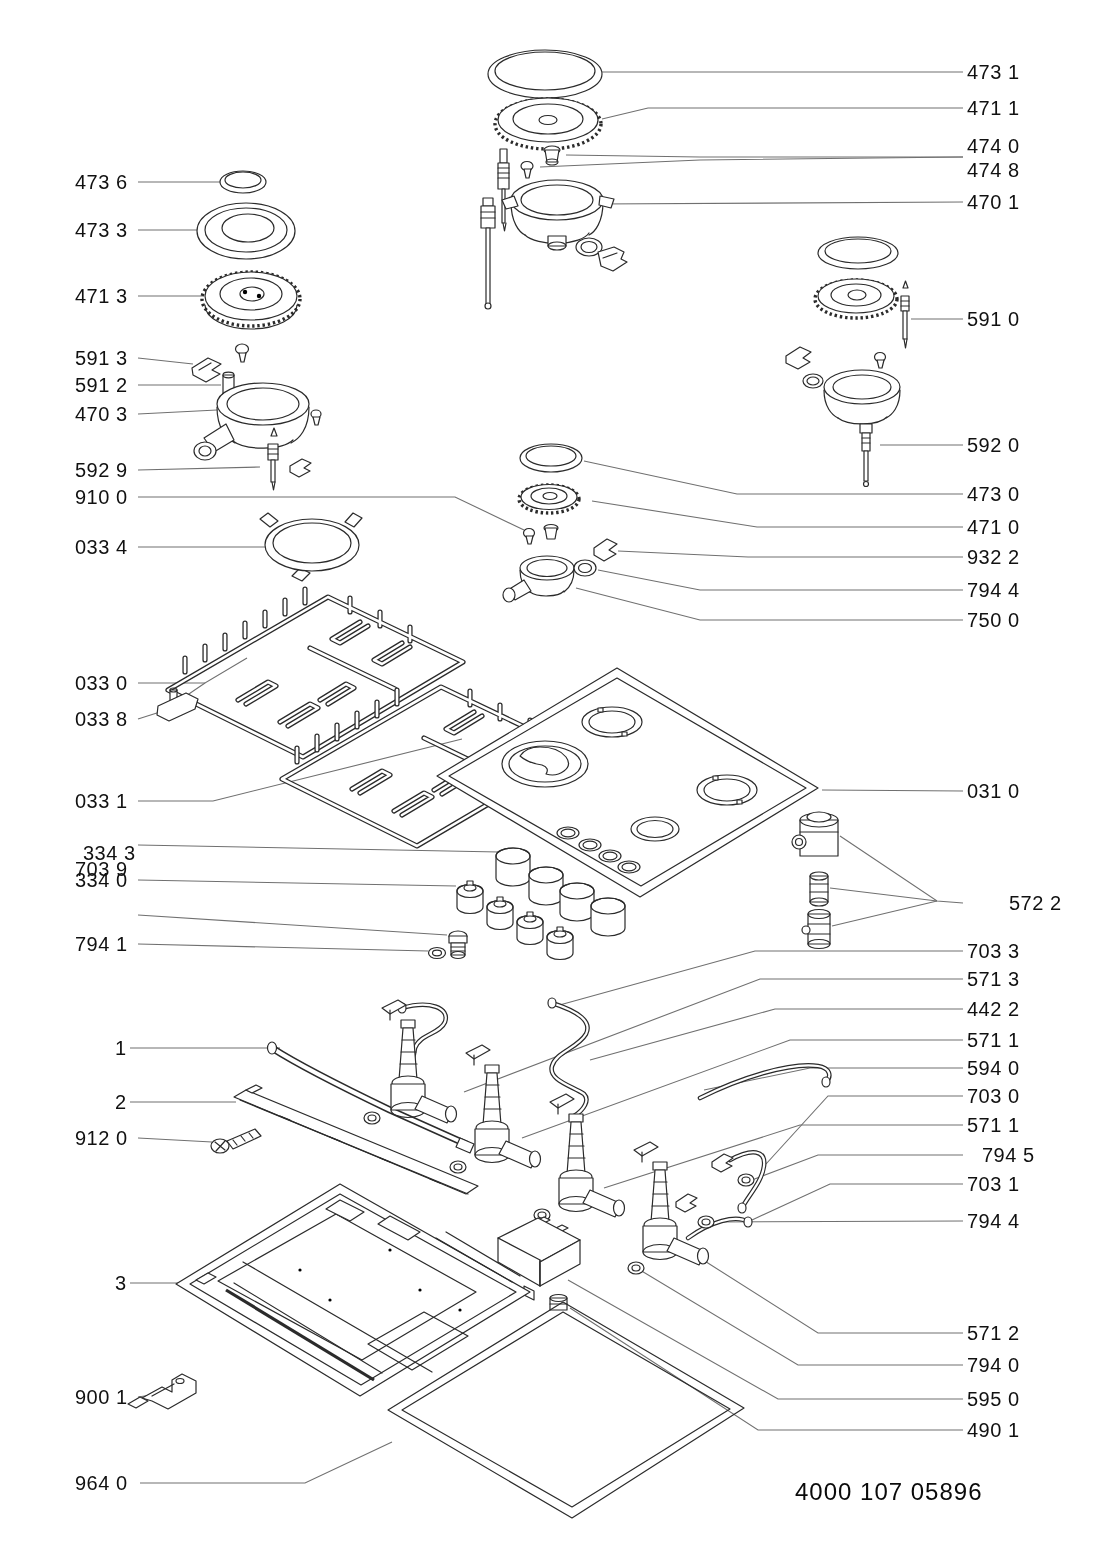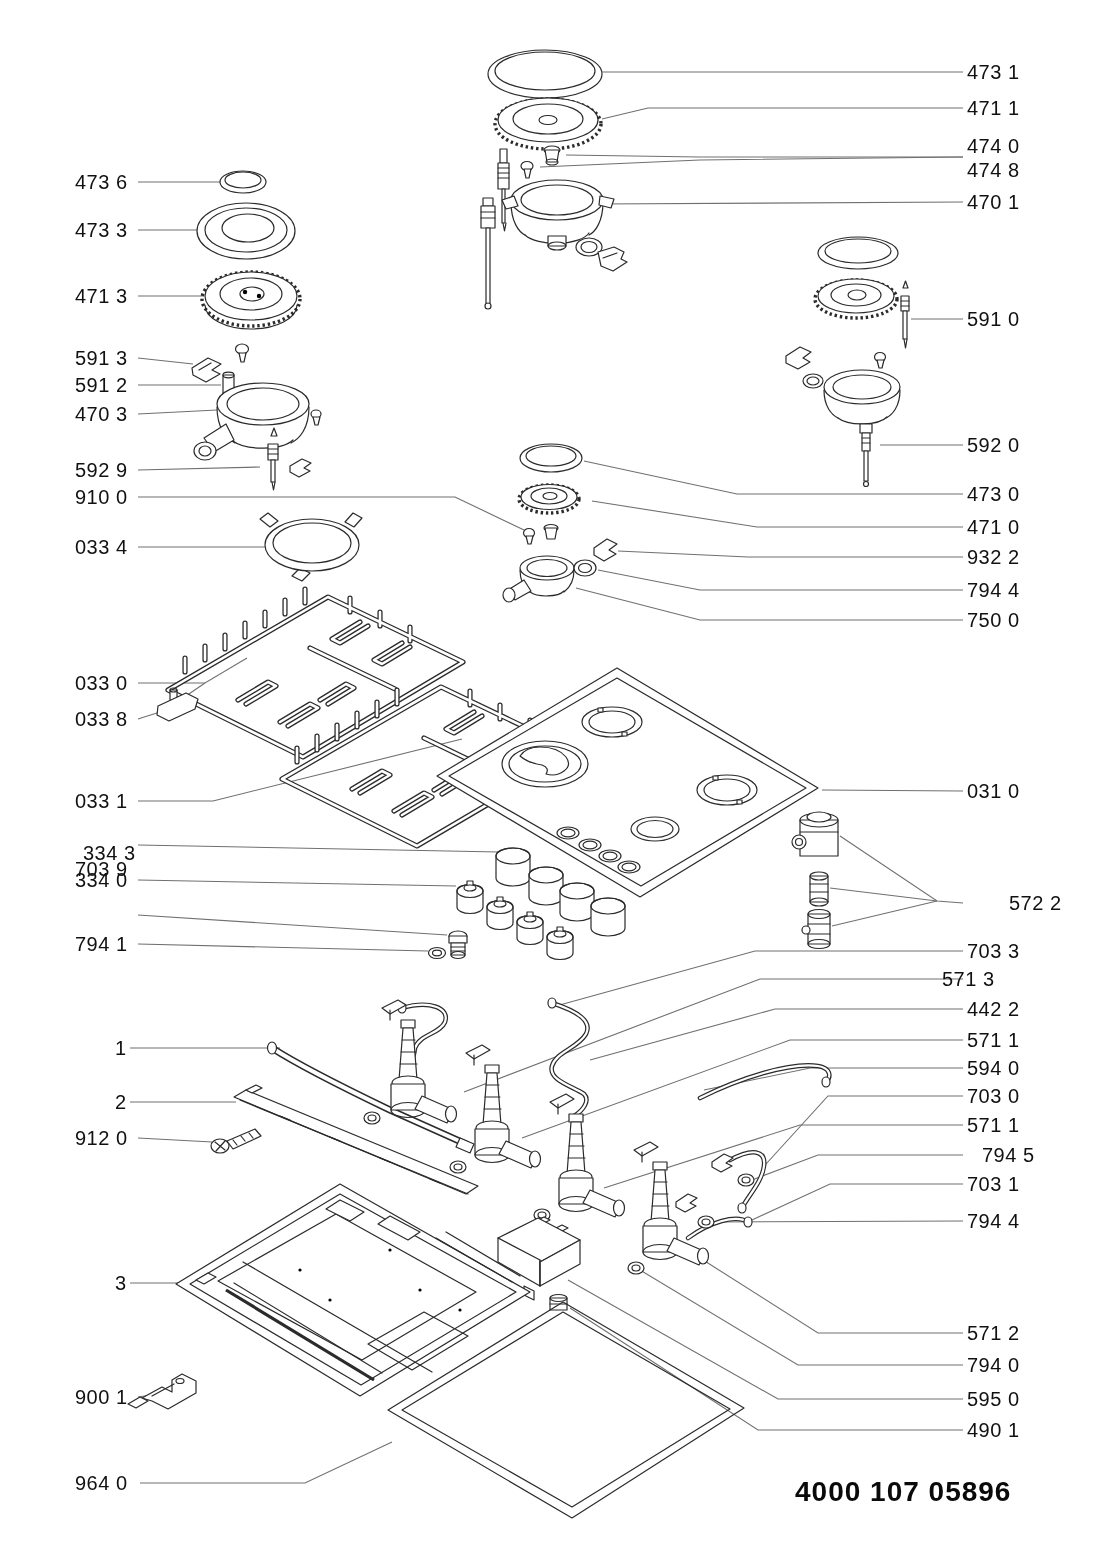--- a/index.html
+++ b/index.html
@@ -13,21 +13,21 @@
   .wcore{fill:none;stroke:#ffffff;stroke-width:2.6;stroke-linecap:round;stroke-linejoin:round;}
   .tube {fill:none;stroke:#2b2b2b;stroke-width:7.2;stroke-linecap:round;stroke-linejoin:round;}
   .tcore{fill:none;stroke:#ffffff;stroke-width:4;stroke-linecap:round;stroke-linejoin:round;}
   .pipe {fill:none;stroke:#2b2b2b;stroke-width:4.6;stroke-linecap:round;stroke-linejoin:round;}
   .pcore{fill:none;stroke:#ffffff;stroke-width:2.2;stroke-linecap:round;stroke-linejoin:round;}
   .heavy{fill:none;stroke:#2b2b2b;stroke-width:3.2;}
   .leader{fill:none;stroke:#707070;stroke-width:1.1;}
   .callout-label{position:absolute;transform:translateY(-50%);font-size:20px;color:#111;
         letter-spacing:0.5px;white-space:nowrap;line-height:1;}
   .doc-code{position:absolute;left:795px;top:1492px;transform:translateY(-50%);
-        font-size:28px;font-weight:bold;color:#0a0a0a;letter-spacing:1px;white-space:nowrap;}
+        font-size:24px;font-weight:normal;color:#0a0a0a;letter-spacing:1px;white-space:nowrap;}
 </style>
 </head>
 <body>
 
 <div id="page">
 
 <svg id="diagram-svg" width="1100" height="1561" viewBox="0 0 1100 1561">
   <defs>
     <path id="grid1" d="M168,690 L328,597 L463,662 L303,757 Z M238,700 l30,-18 l8,4 l-30,18 M280,722 l30,-18 l8,4 l-30,18 M360,622 l-28,17 l8,4 l28,-17 M402,643 l-28,17 l8,4 l28,-17 M310,648 L395,689 M320,700 l26,-16 l8,4 l-26,16 M185,672 l0,-14 M205,660 l0,-14 M225,649 l0,-14 M245,637 l0,-14 M265,626 l0,-14 M285,614 l0,-14 M305,603 l0,-14 M350,612 l0,-14 M380,626 l0,-14 M410,641 l0,-14"></path>
     <path id="grid2" d="M282,779 L441,687 L577,752 L417,846 Z M352,789 l30,-18 l8,4 l-30,18 M394,811 l30,-18 l8,4 l-30,18 M474,712 l-28,17 l8,4 l28,-17 M516,733 l-28,17 l8,4 l28,-17 M424,738 L509,779 M434,790 l26,-16 l8,4 l-26,16 M297,762 l0,-14 M317,750 l0,-14 M337,739 l0,-14 M357,727 l0,-14 M377,716 l0,-14 M397,704 l0,-14 M470,705 l0,-14 M500,719 l0,-14 M530,734 l0,-14"></path>
@@ -476,21 +476,21 @@
       <div class="callout-label" style="left: 967px; top: 319px;">591 0</div>
       <div class="callout-label" style="left: 967px; top: 445px;">592 0</div>
       <div class="callout-label" style="left: 967px; top: 494px;">473 0</div>
       <div class="callout-label" style="left: 967px; top: 527px;">471 0</div>
       <div class="callout-label" style="left: 967px; top: 557px;">932 2</div>
       <div class="callout-label" style="left: 967px; top: 590px;">794 4</div>
       <div class="callout-label" style="left: 967px; top: 620px;">750 0</div>
       <div class="callout-label" style="left: 967px; top: 791px;">031 0</div>
       <div class="callout-label" style="left: 967px; top: 903px; margin-left: 42px;">572 2</div>
       <div class="callout-label" style="left: 967px; top: 951px;">703 3</div>
-      <div class="callout-label" style="left: 942px; top: 979px;">571 3</div>
+      <div class="callout-label" style="left: 967px; top: 979px;">571 3</div>
       <div class="callout-label" style="left: 967px; top: 1009px;">442 2</div>
       <div class="callout-label" style="left: 967px; top: 1040px;">571 1</div>
       <div class="callout-label" style="left: 967px; top: 1068px;">594 0</div>
       <div class="callout-label" style="left: 967px; top: 1096px;">703 0</div>
       <div class="callout-label" style="left: 967px; top: 1125px;">571 1</div>
       <div class="callout-label" style="left: 967px; top: 1155px; margin-left: 15px;">794 5</div>
       <div class="callout-label" style="left: 967px; top: 1184px;">703 1</div>
       <div class="callout-label" style="left: 967px; top: 1221px;">794 4</div>
       <div class="callout-label" style="left: 967px; top: 1333px;">571 2</div>
       <div class="callout-label" style="left: 967px; top: 1365px;">794 0</div>

